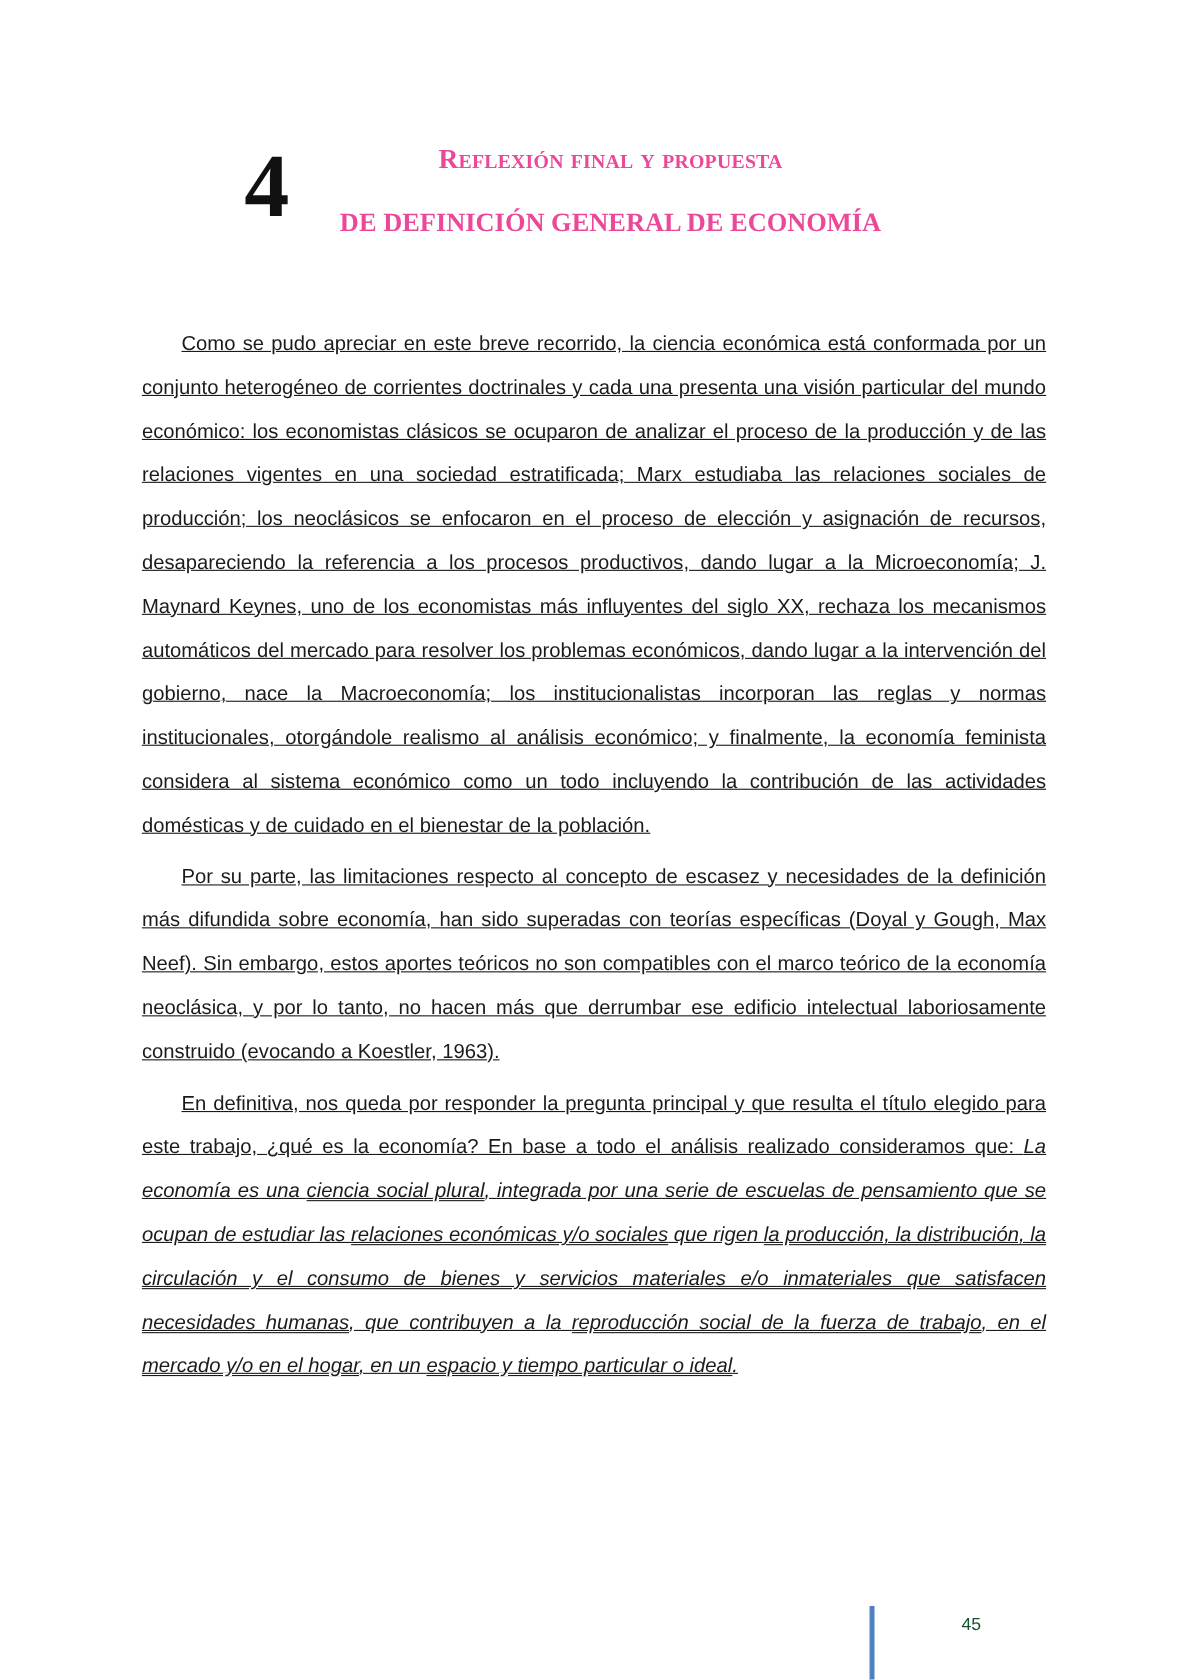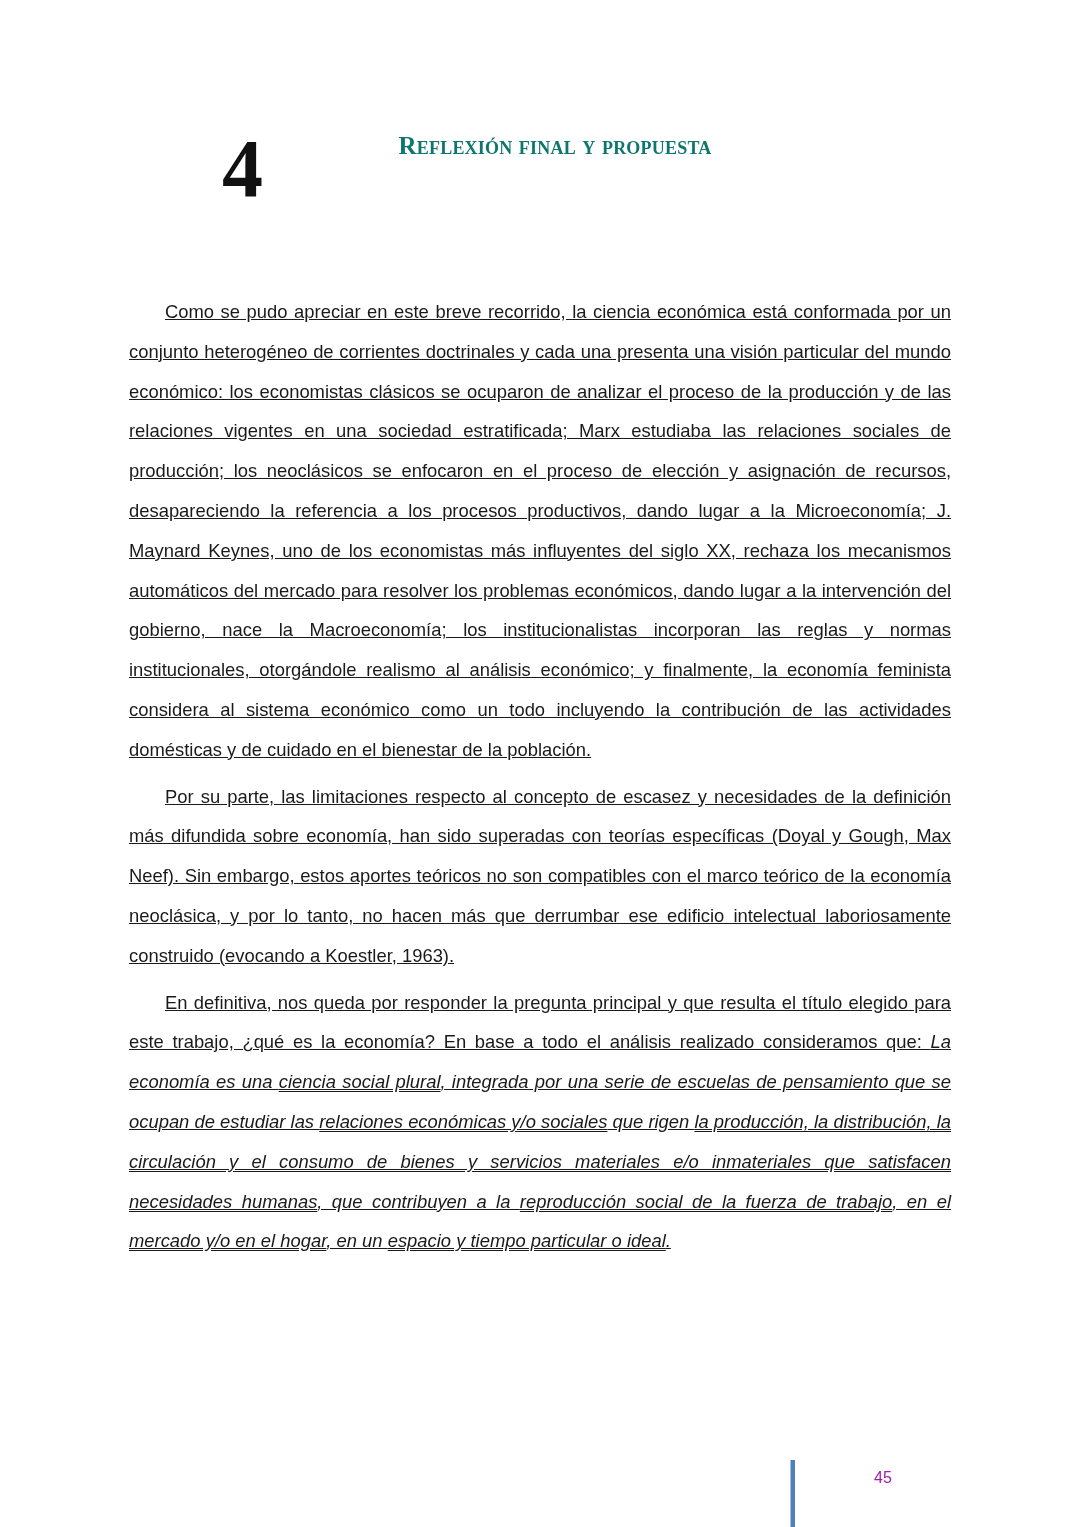--- a/index.html
+++ b/index.html
@@ -1,38 +1,39 @@
 <!DOCTYPE html>
 <html><head>
 <meta charset="utf-8">
 <style>
   html, body { margin: 0; padding: 0; background: #ffffff; }
   body { width: 1080px; height: 1527px; position: relative; overflow: hidden;
          font-family: "Liberation Sans", sans-serif; color: #1a1a1a; }
   .chapter-num { position: absolute; left: 222px; top: 128px; font-family: "Liberation Serif", serif;
                  font-weight: bold; font-size: 82px; line-height: 1; color: #111; }
   .heading { position: absolute; left: 300px; top: 132px; width: 510px; text-align: center;
-             font-family: "Liberation Serif", serif; font-weight: bold; color: #0f766e; }
+             font-family: "Liberation Serif", serif; font-weight: bold; color: #ec4899; }
   .heading .l1 { font-size: 25px; font-variant: small-caps; letter-spacing: 0.2px; height: 40px; }
   .heading .l2 { font-size: 24px; margin-top: 18px; }
   .body { position: absolute; left: 129px; top: 292px; width: 822px; font-size: 18.4px;
           line-height: 39.8px; text-align: justify; }
   .body p { margin: 0 0 7px 0; text-indent: 36px; text-decoration: underline; }
   .body em { font-style: italic; }
   .body u { text-decoration: underline; text-underline-offset: 3px; }
   .footer-bar { position: absolute; left: 790px; top: 1460px; width: 4px; height: 67px;
                 background: #4f7fbf; border-left: 1px solid #a9c1e3; }
-  .page-num { position: absolute; left: 874px; top: 1469px; font-size: 16px; color: #a21caf; }
+  .page-num { position: absolute; left: 874px; top: 1469px; font-size: 16px; color: #14532d; }
 </style>
 </head>
 <body>
 
 <div class="chapter-num">4</div>
 <div class="heading">
   <div class="l1">Reflexión final y propuesta</div>
+  <div class="l2">DE DEFINICIÓN GENERAL DE ECONOMÍA</div>
 </div>
 
 <div class="body">
   <p>Como se pudo apreciar en este breve recorrido, la ciencia económica está conformada por un conjunto heterogéneo de corrientes doctrinales y cada una presenta una visión particular del mundo económico: los economistas clásicos se ocuparon de analizar el proceso de la producción y de las relaciones vigentes en una sociedad estratificada; Marx estudiaba las relaciones sociales de producción; los neoclásicos se enfocaron en el proceso de elección y asignación de recursos, desapareciendo la referencia a los procesos productivos, dando lugar a la Microeconomía; J. Maynard Keynes, uno de los economistas más influyentes del siglo XX, rechaza los mecanismos automáticos del mercado para resolver los problemas económicos, dando lugar a la intervención del gobierno, nace la Macroeconomía; los institucionalistas incorporan las reglas y normas institucionales, otorgándole realismo al análisis económico; y finalmente, la economía feminista considera al sistema económico como un todo incluyendo la contribución de las actividades domésticas y de cuidado en el bienestar de la población.</p>
   <p>Por su parte, las limitaciones respecto al concepto de escasez y necesidades de la definición más difundida sobre economía, han sido superadas con teorías específicas (Doyal y Gough, Max Neef). Sin embargo, estos aportes teóricos no son compatibles con el marco teórico de la economía neoclásica, y por lo tanto, no hacen más que derrumbar ese edificio intelectual laboriosamente construido (evocando a Koestler, 1963).</p>
   <p><span>En definitiva, nos queda por responder la pregunta principal y que resulta el título elegido para este trabajo, ¿qué es la economía? En base a todo el análisis realizado consideramos que: </span><em><span>La economía es una </span><u>ciencia social plural</u><span>, integrada por una serie de escuelas de pensamiento que se ocupan de estudiar las </span><u>relaciones económicas y/o sociales</u><span> que rigen </span><u>la producción, la distribución, la circulación y el consumo de bienes y servicios materiales e/o inmateriales que satisfacen necesidades humanas</u><span>, que contribuyen a la </span><u>reproducción social de la fuerza de trabajo</u><span>, en el </span><u>mercado y/o en el hogar</u><span>, en un </span><u>espacio y tiempo particular o ideal</u><span>.</span></em></p>
 </div>
 
 <div class="footer-bar"></div>
 <div class="page-num">45</div>

